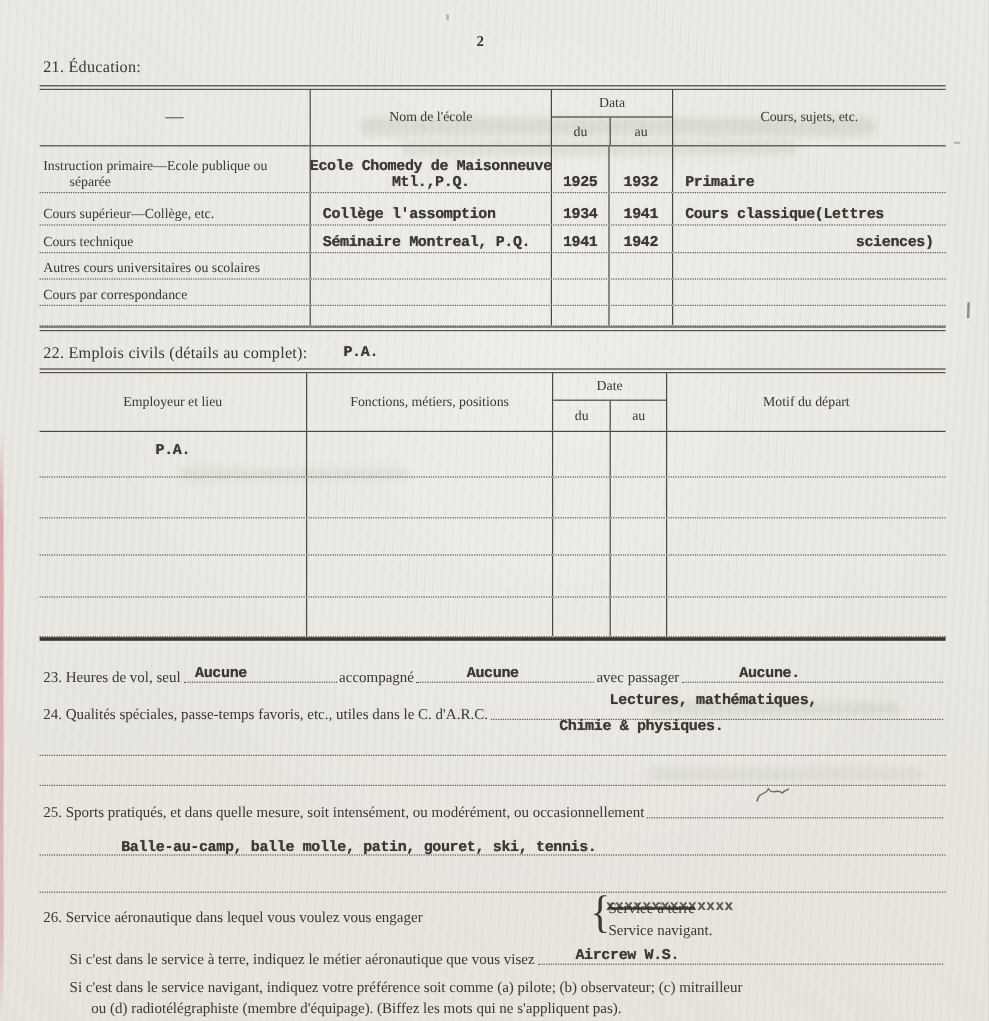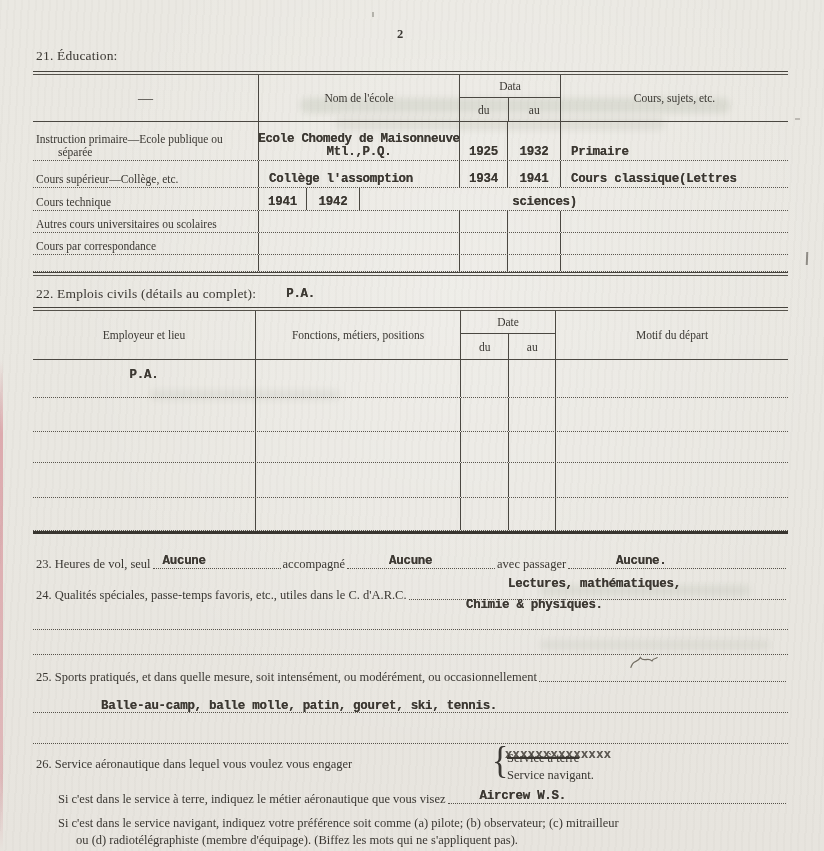--- a/index.html
+++ b/index.html
@@ -118,20 +118,21 @@
       <div class="c e2 vl cellpadl typed">Collège l'assomption</div>
       <div class="c e3 vl cellctr typed">1934</div>
       <div class="c e4 vl cellctr typed">1941</div>
       <div class="c e5 vl cellpadl typed">Cours classique(Lettres</div>
     </div>
 
     <div class="trow" style="height:23px;">
       <div class="c e1">
           <span class="lab">Cours technique</span>
         </div>
+      <div class="c e2 vl cellpadl typed" style="white-space:nowrap;z-index:2;">Séminaire Montreal, P.Q.</div>
       <div class="c e3 vl cellctr typed">1941</div>
       <div class="c e4 vl cellctr typed">1942</div>
       <div class="c e5 vl cellpadr typed">sciences)</div>
     </div>
 
     <div class="trow" style="height:22px;">
       <div class="c e1">
           <span class="lab">Autres cours universitaires ou scolaires</span>
         </div>
       <div class="c e2 vl"></div>

